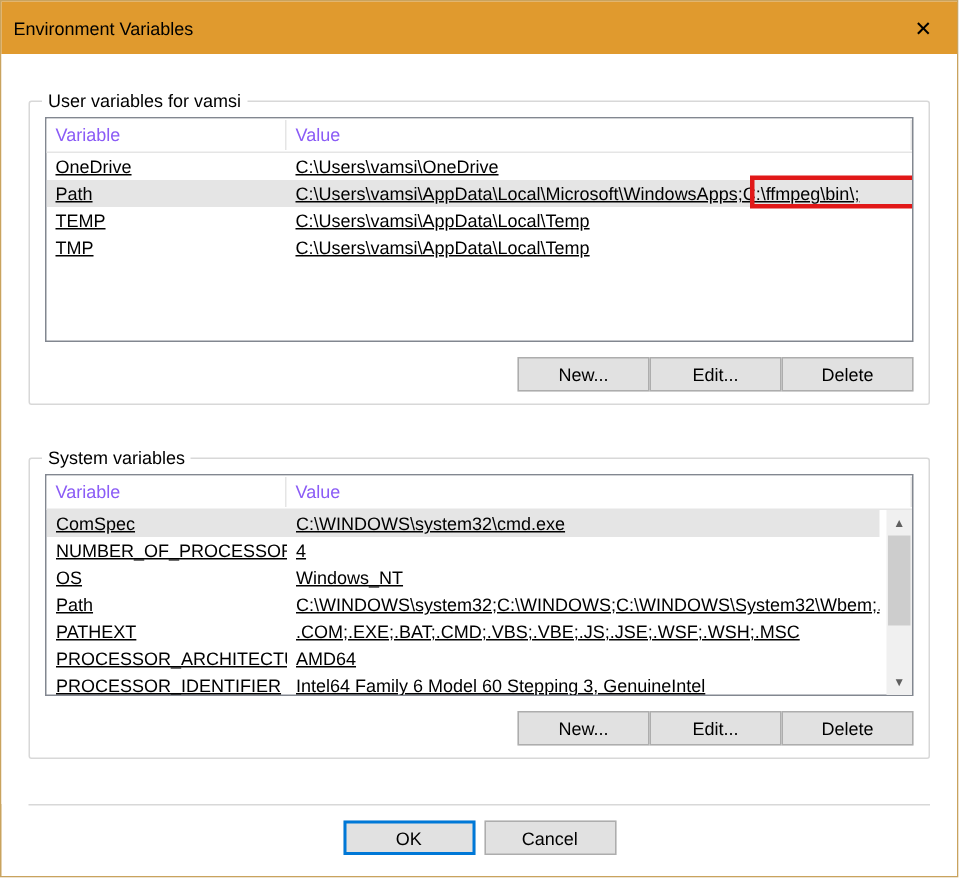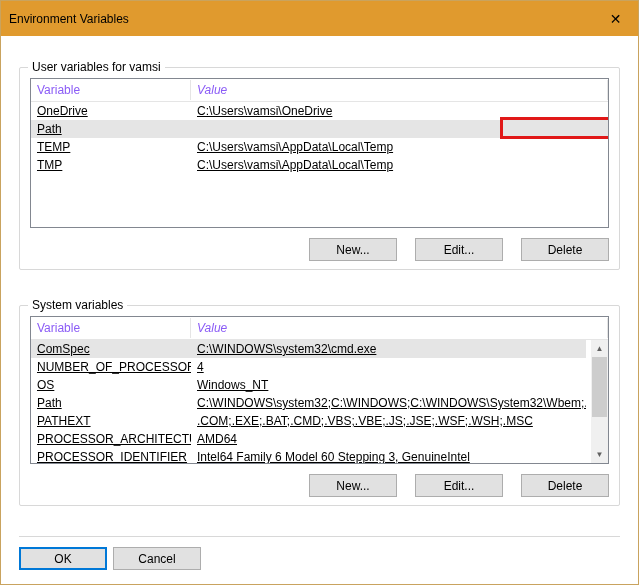--- a/index.html
+++ b/index.html
@@ -77,21 +77,21 @@
   height: 23px;
   align-items: center;
 }
 .th {
   padding: 3px 6px;
   font-size: 12px;
   color: #8b5cf6;
   border-right: 1px solid #e5e5e5;
 }
 .th.variable { width: 160px; }
-.th.value { flex: 1; font-style: italic; }
+.th.value { flex: 1; }
 .table-body {
   overflow-y: auto;
   height: calc(100% - 23px);
 }
 .tr {
   display: flex;
   height: 18px;
   align-items: center;
   font-size: 12px;
   text-decoration: underline;
@@ -106,36 +106,36 @@
 .td.variable { width: 160px; }
 .td.value { flex: 1; position: relative; }
 .highlight-box {
   position: absolute;
   border: 3px solid #e11818;
   pointer-events: none;
 }
 .btn-row {
   display: flex;
   justify-content: flex-end;
-  gap: 18px;
+  gap: 0;
   margin-top: 10px;
 }
 .btn {
   width: 88px;
   height: 23px;
   background: #e1e1e1;
   border: 1px solid #adadad;
   font-size: 12px;
   font-family: inherit;
   cursor: pointer;
 }
 .btn.default { border: 2px solid #0078d7; }
 .footer {
   display: flex;
-  justify-content: flex-start;
+  justify-content: center;
   gap: 6px;
   padding: 0 18px 14px 18px;
 }
 .scrollbar-track {
   position: absolute;
   right: 0;
   top: 23px;
   bottom: 0;
   width: 17px;
   background: #f0f0f0;
@@ -190,20 +190,21 @@
           <div class="th variable">Variable</div>
           <div class="th value">Value</div>
         </div>
         <div class="table-body" id="user-body">
             <div class="tr">
               <div class="td variable">OneDrive</div>
               <div class="td value">C:\Users\vamsi\OneDrive</div>
             </div>
             <div class="tr selected">
               <div class="td variable">Path</div>
+              <div class="td value">C:\Users\vamsi\AppData\Local\Microsoft\WindowsApps;C:\ffmpeg\bin\;</div>
             </div>
             <div class="tr">
               <div class="td variable">TEMP</div>
               <div class="td value">C:\Users\vamsi\AppData\Local\Temp</div>
             </div>
             <div class="tr">
               <div class="td variable">TMP</div>
               <div class="td value">C:\Users\vamsi\AppData\Local\Temp</div>
             </div>
           </div>

